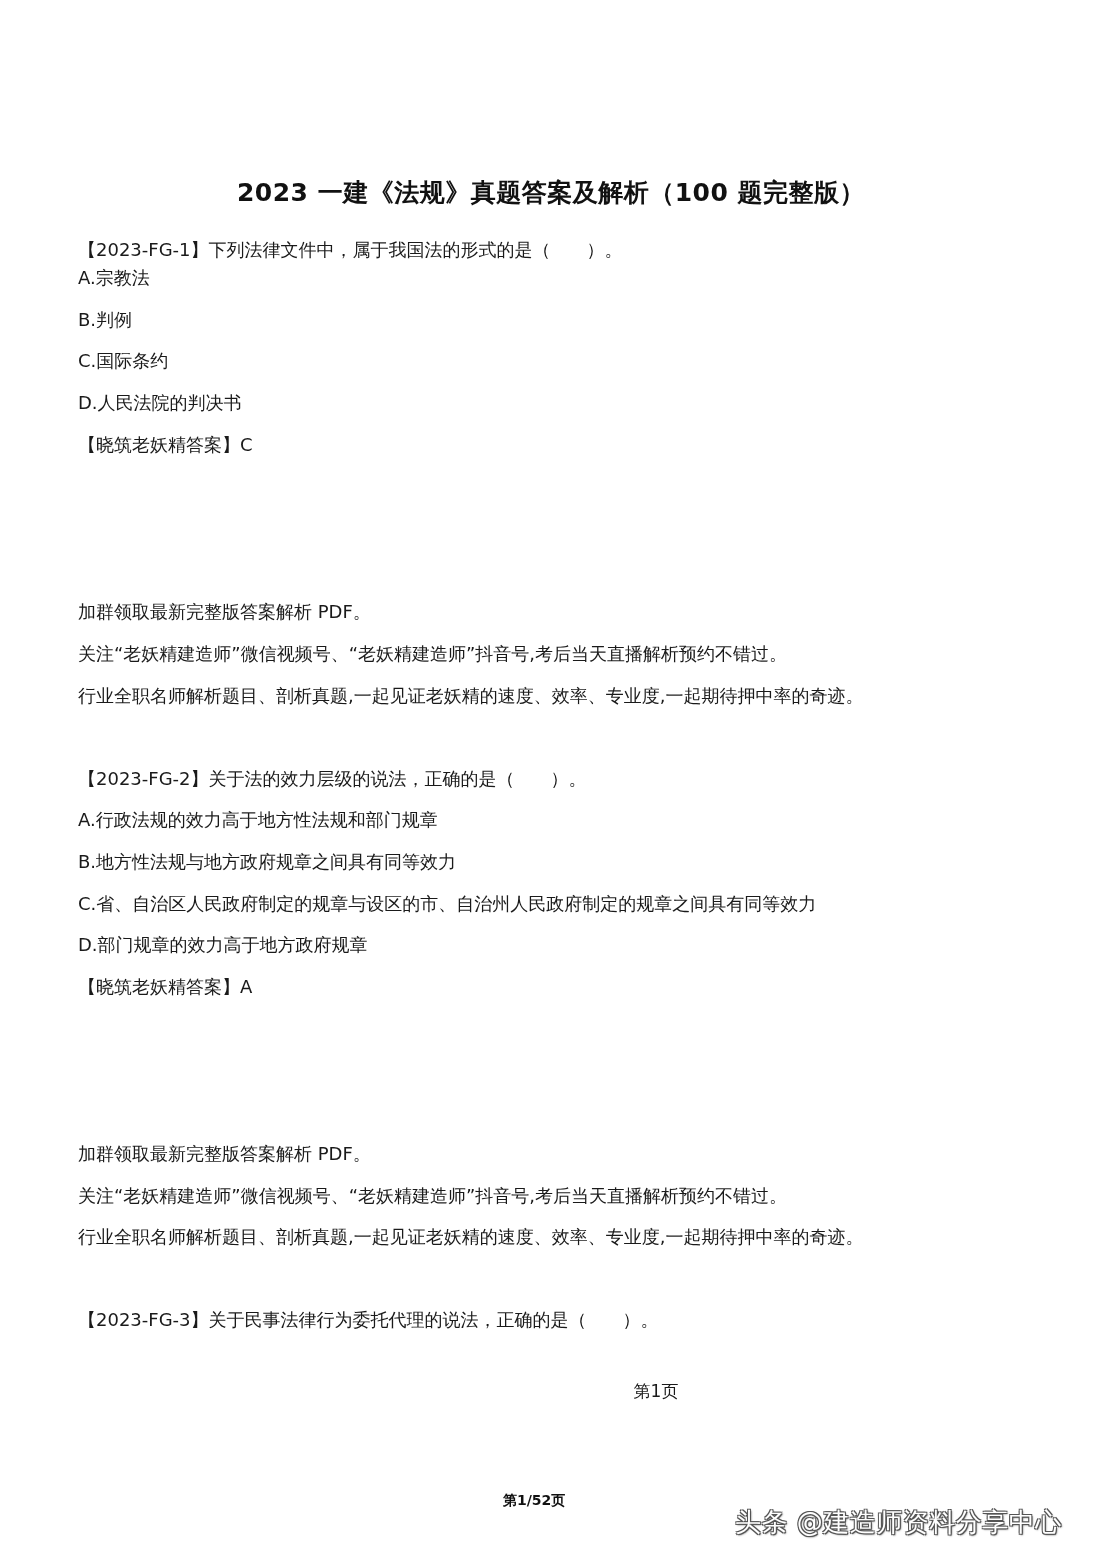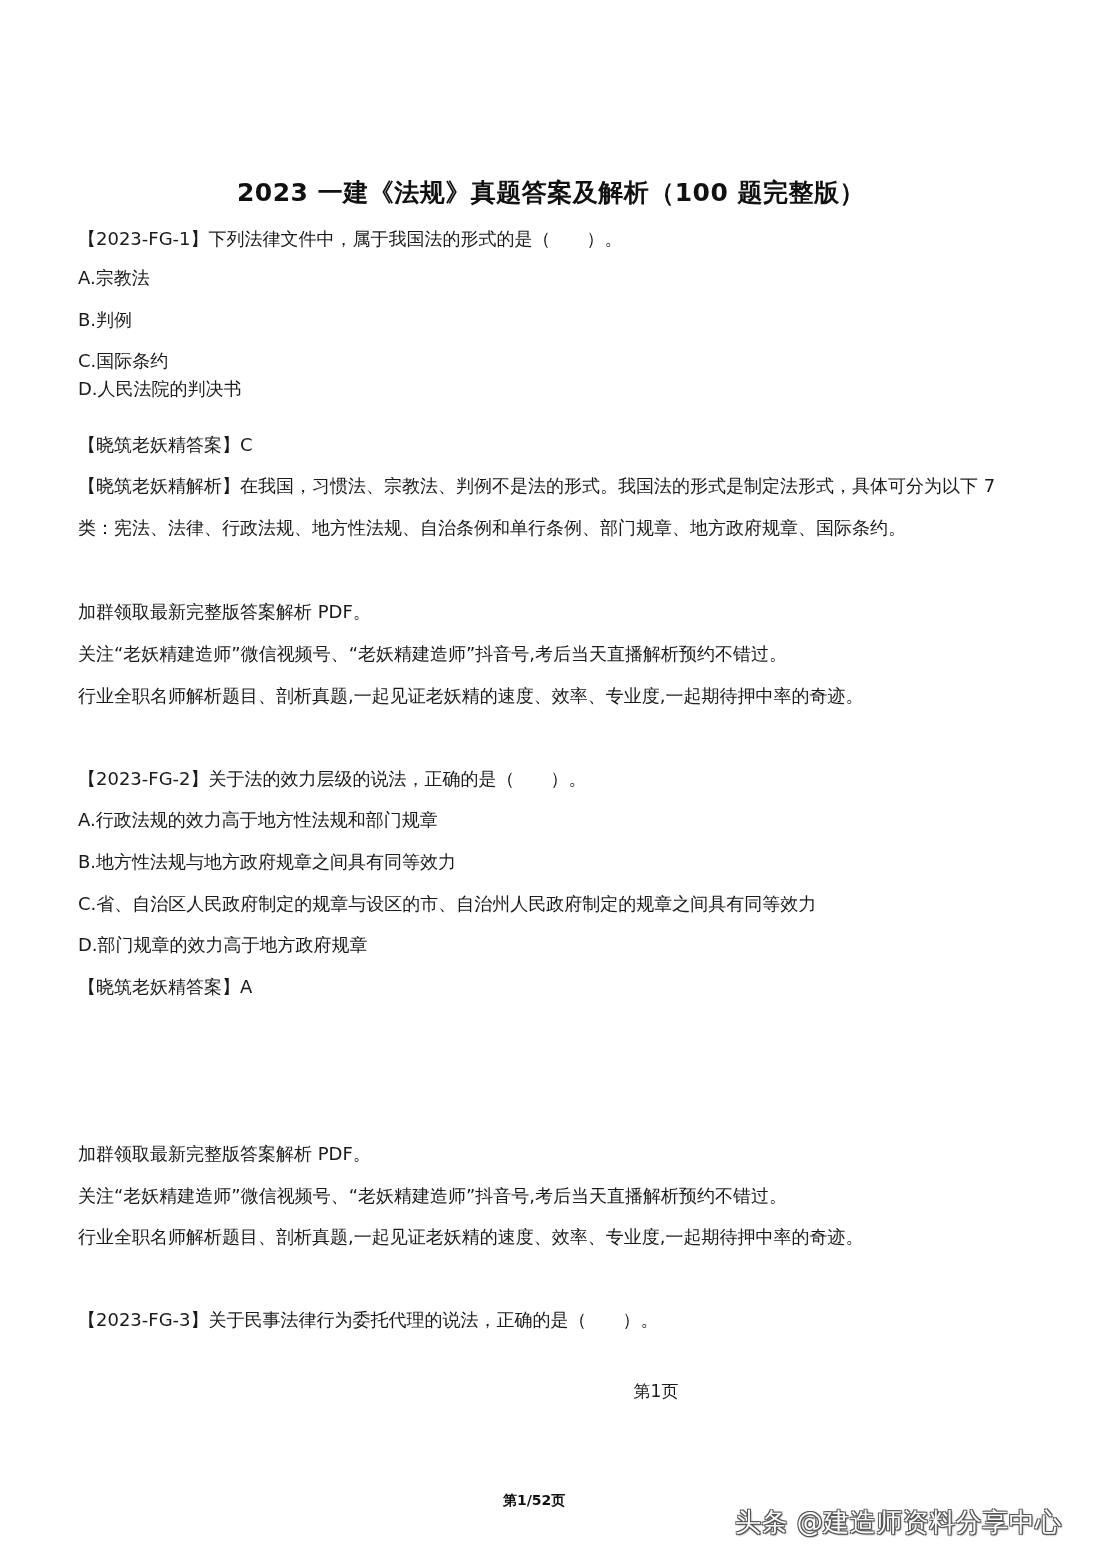--- a/index.html
+++ b/index.html
@@ -72,27 +72,26 @@
     letter-spacing: 0.5px;
   }
 </style>
 </head>
 <body>
 
 <div class="page">
 
   <div class="title">2023 一建《法规》真题答案及解析（100 题完整版）</div>
 
-  <div class="line" style="top:227px;">【2023-FG-1】下列法律文件中，属于我国法的形式的是（　　）。</div>
+  <div class="line" style="top:238px;">【2023-FG-1】下列法律文件中，属于我国法的形式的是（　　）。</div>
   <div class="line" style="top:266px;">A.宗教法</div>
   <div class="line" style="top:308px;">B.判例</div>
   <div class="line" style="top:349px;">C.国际条约</div>
-  <div class="line" style="top:377px;">D.人民法院的判决书</div>
+  <div class="line" style="top:391px;">D.人民法院的判决书</div>
   <div class="line" style="top:433px;">【晓筑老妖精答案】C</div>
-  <div class="line para" style="top:465px;">【晓筑老妖精解析】在我国，习惯法、宗教法、判例不是法的形式。我国法的形式是制定法形式，具体可分为以下 7 类：宪法、法律、行政法规、地方性法规、自治条例和单行条例、部门规章、地方政府规章、国际条约。</div>
   <div class="line" style="top:600px;">加群领取最新完整版答案解析 PDF。</div>
   <div class="line" style="top:642px;">关注“老妖精建造师”微信视频号、“老妖精建造师”抖音号,考后当天直播解析预约不错过。</div>
   <div class="line" style="top:684px;">行业全职名师解析题目、剖析真题,一起见证老妖精的速度、效率、专业度,一起期待押中率的奇迹。</div>
 
   <div class="line" style="top:767px;text-align:right;">【2023-FG-2】关于法的效力层级的说法，正确的是（　　）。</div>
   <div class="line" style="top:808px;">A.行政法规的效力高于地方性法规和部门规章</div>
   <div class="line" style="top:892px;">C.省、自治区人民政府制定的规章与设区的市、自治州人民政府制定的规章之间具有同等效力</div>
   <div class="line" style="top:850px;">B.地方性法规与地方政府规章之间具有同等效力</div>
   <div class="line" style="top:933px;">D.部门规章的效力高于地方政府规章</div>
   <div class="line" style="top:975px;">【晓筑老妖精答案】A</div>

